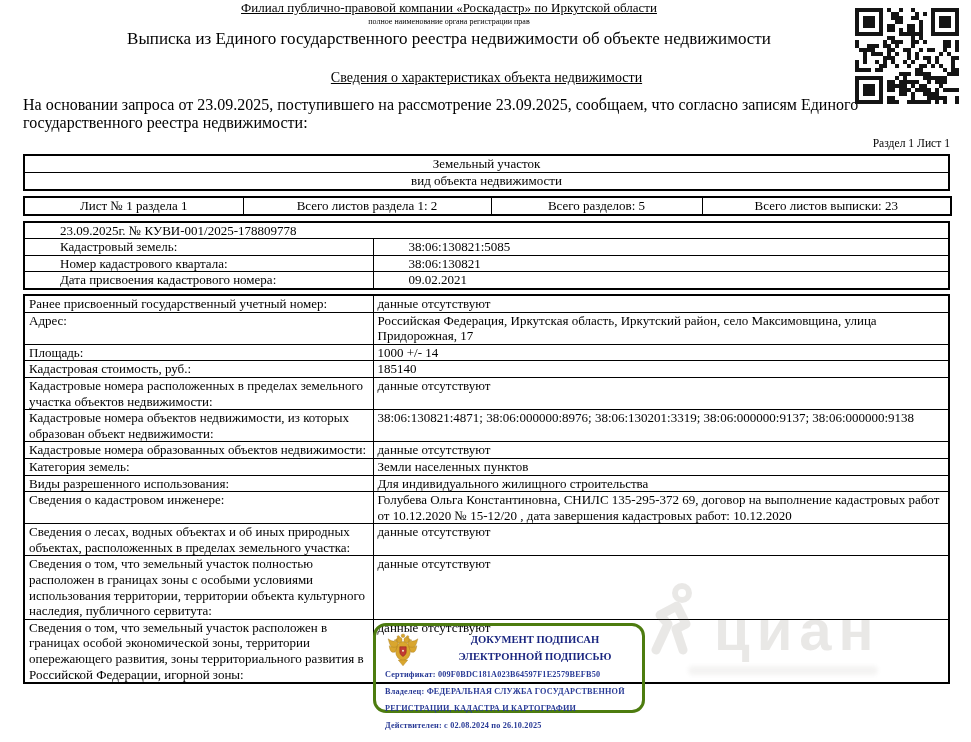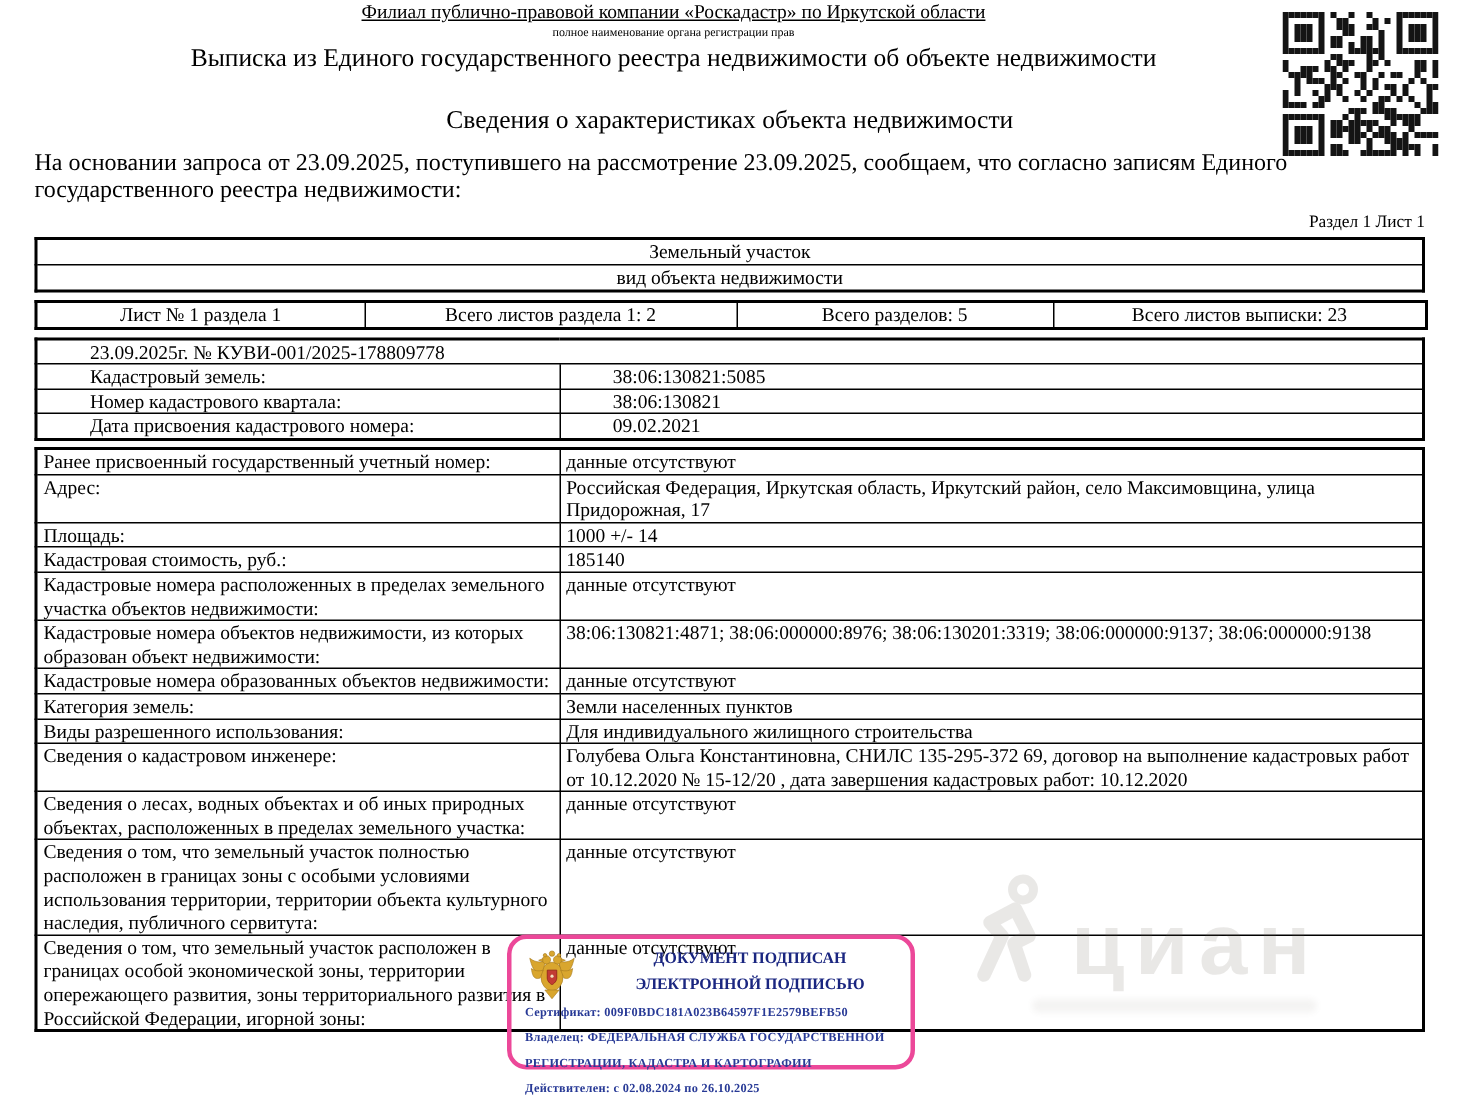--- a/index.html
+++ b/index.html
@@ -8,21 +8,21 @@
     background:#ffffff;color:#000;
     font-family:"Liberation Serif","DejaVu Serif",serif;
   }
   .page{position:absolute;left:23px;top:0;width:927px;}
 
   
   .center-block{width:852px;text-align:center;}
   .org{font-size:13px;text-decoration:underline;}
   .org-caption{font-size:8px;margin-top:1px;}
   .doc-title{font-size:17px;margin-top:3px;}
-  .section-title{font-size:17px;text-align:center;margin-top:21px;width:100%;}
+  .section-title{font-size:14px;text-align:center;margin-top:21px;width:100%;text-decoration:underline;}
   .request{font-size:16px;margin-top:10px;width:100%;}
   .sheet-line{font-size:11.6px;text-align:right;margin-top:5px;}
 
   
   table{border-collapse:collapse;width:927px;font-size:13px;table-layout:fixed;}
   table.t{border:2px solid #000;}
   td{border:1px solid #000;padding:0 4px;line-height:1.2;vertical-align:top;overflow:hidden;}
   .tA{margin-top:4px;}  .tA td{text-align:center;height:16px;vertical-align:middle;}
   .tB{margin-top:5px;}  .tB td{text-align:center;height:15px;vertical-align:middle;}
   .tC{margin-top:5px;}  .tC td{height:15px;padding-left:35px;}
@@ -37,22 +37,22 @@
 
   
   .watermark{position:absolute;left:646px;top:582px;display:flex;align-items:flex-start;
     opacity:.14;color:#6b6257;z-index:4;pointer-events:none;}
   .wm-text{font-family:"Liberation Sans","DejaVu Sans",sans-serif;font-weight:bold;
     font-size:58px;letter-spacing:7px;margin:14px 0 0 14px;}
   .wm-smudge{position:absolute;left:688px;top:666px;width:190px;height:9px;background:#6b6257;
     opacity:.07;border-radius:5px;filter:blur(2px);z-index:4;pointer-events:none;}
 
   
-  .stamp{position:absolute;left:338px;top:623px;width:266px;height:84px;
-    border:3px solid #ec4899;border-radius:13px;z-index:5;background:transparent;}
+  .stamp{position:absolute;left:373px;top:623px;width:266px;height:84px;
+    border:3px solid #4d7c0f;border-radius:13px;z-index:5;background:transparent;}
   .stamp-emblem{position:absolute;left:11px;top:7px;}
   .stamp-title{margin:8px 4px 0 56px;font-weight:bold;font-size:10.6px;color:#1a2680;
     text-align:center;line-height:1.1;}
   .stamp-title2{margin-top:5px;}
   .stamp-small{margin:5px 6px 0 9px;font-size:8.2px;font-weight:bold;color:#283a96;
     letter-spacing:.2px;line-height:1.45;}
   .stamp-small.first{margin-top:7px;}
 </style>
 </head>
 <body>

